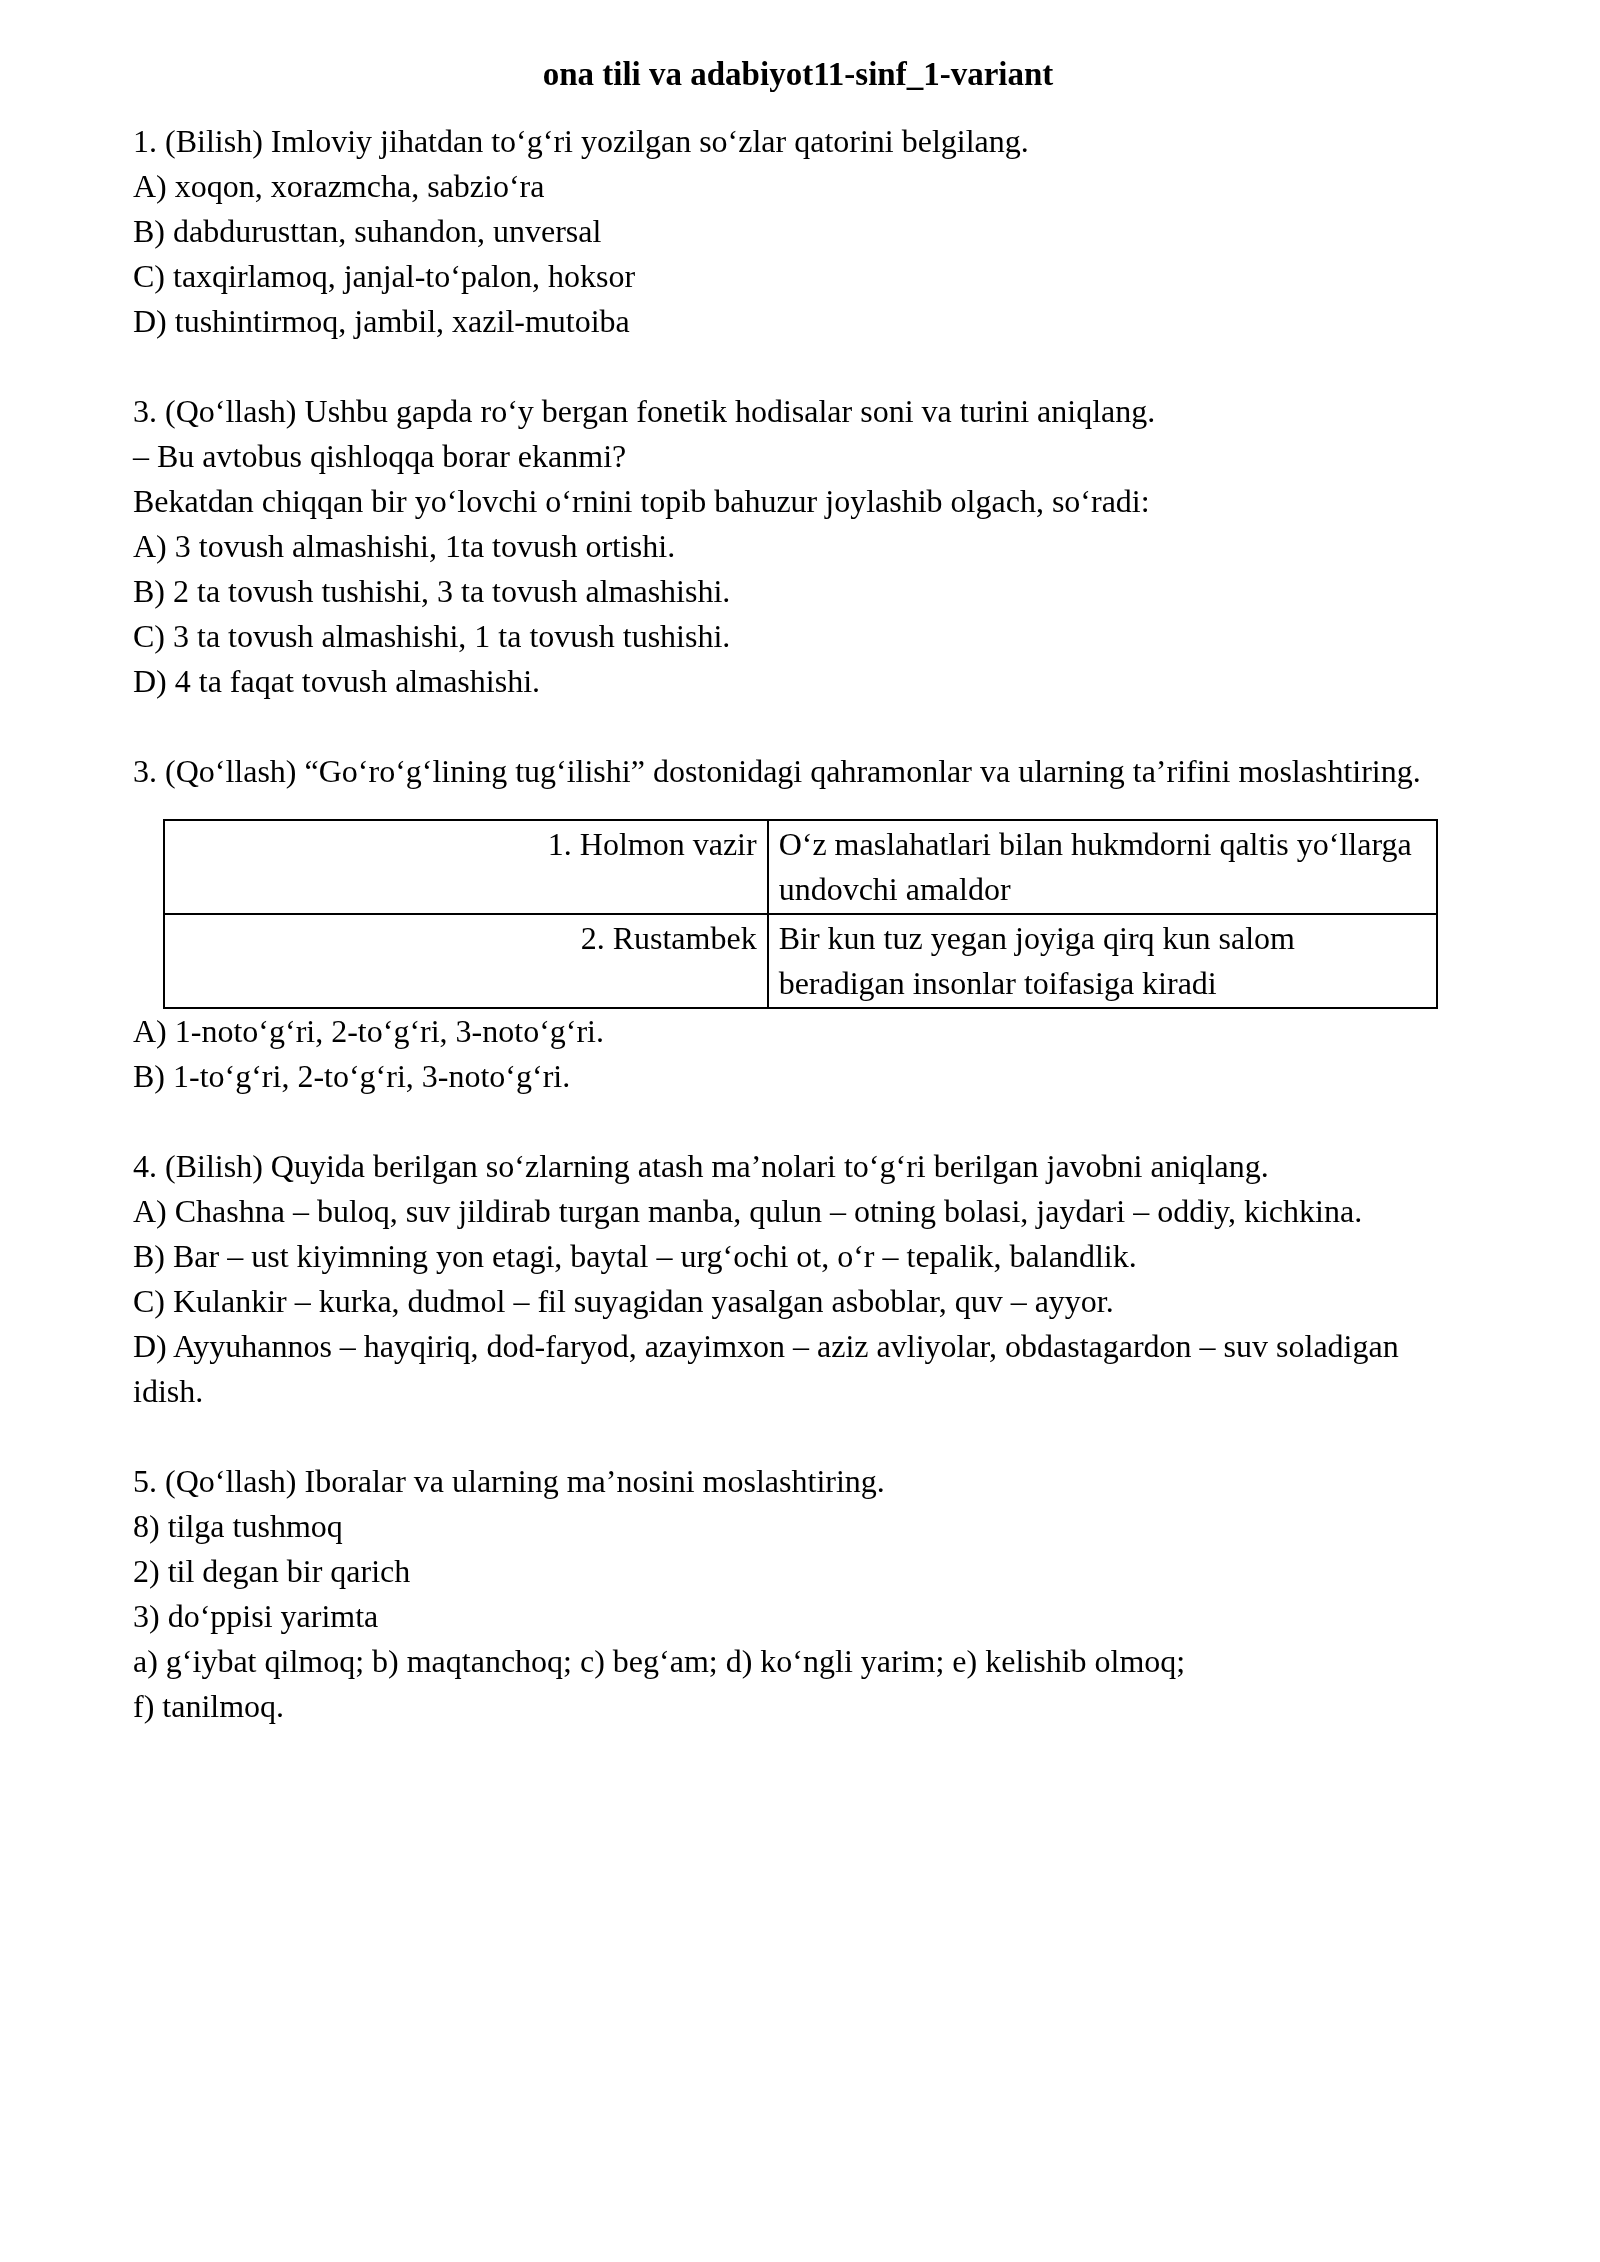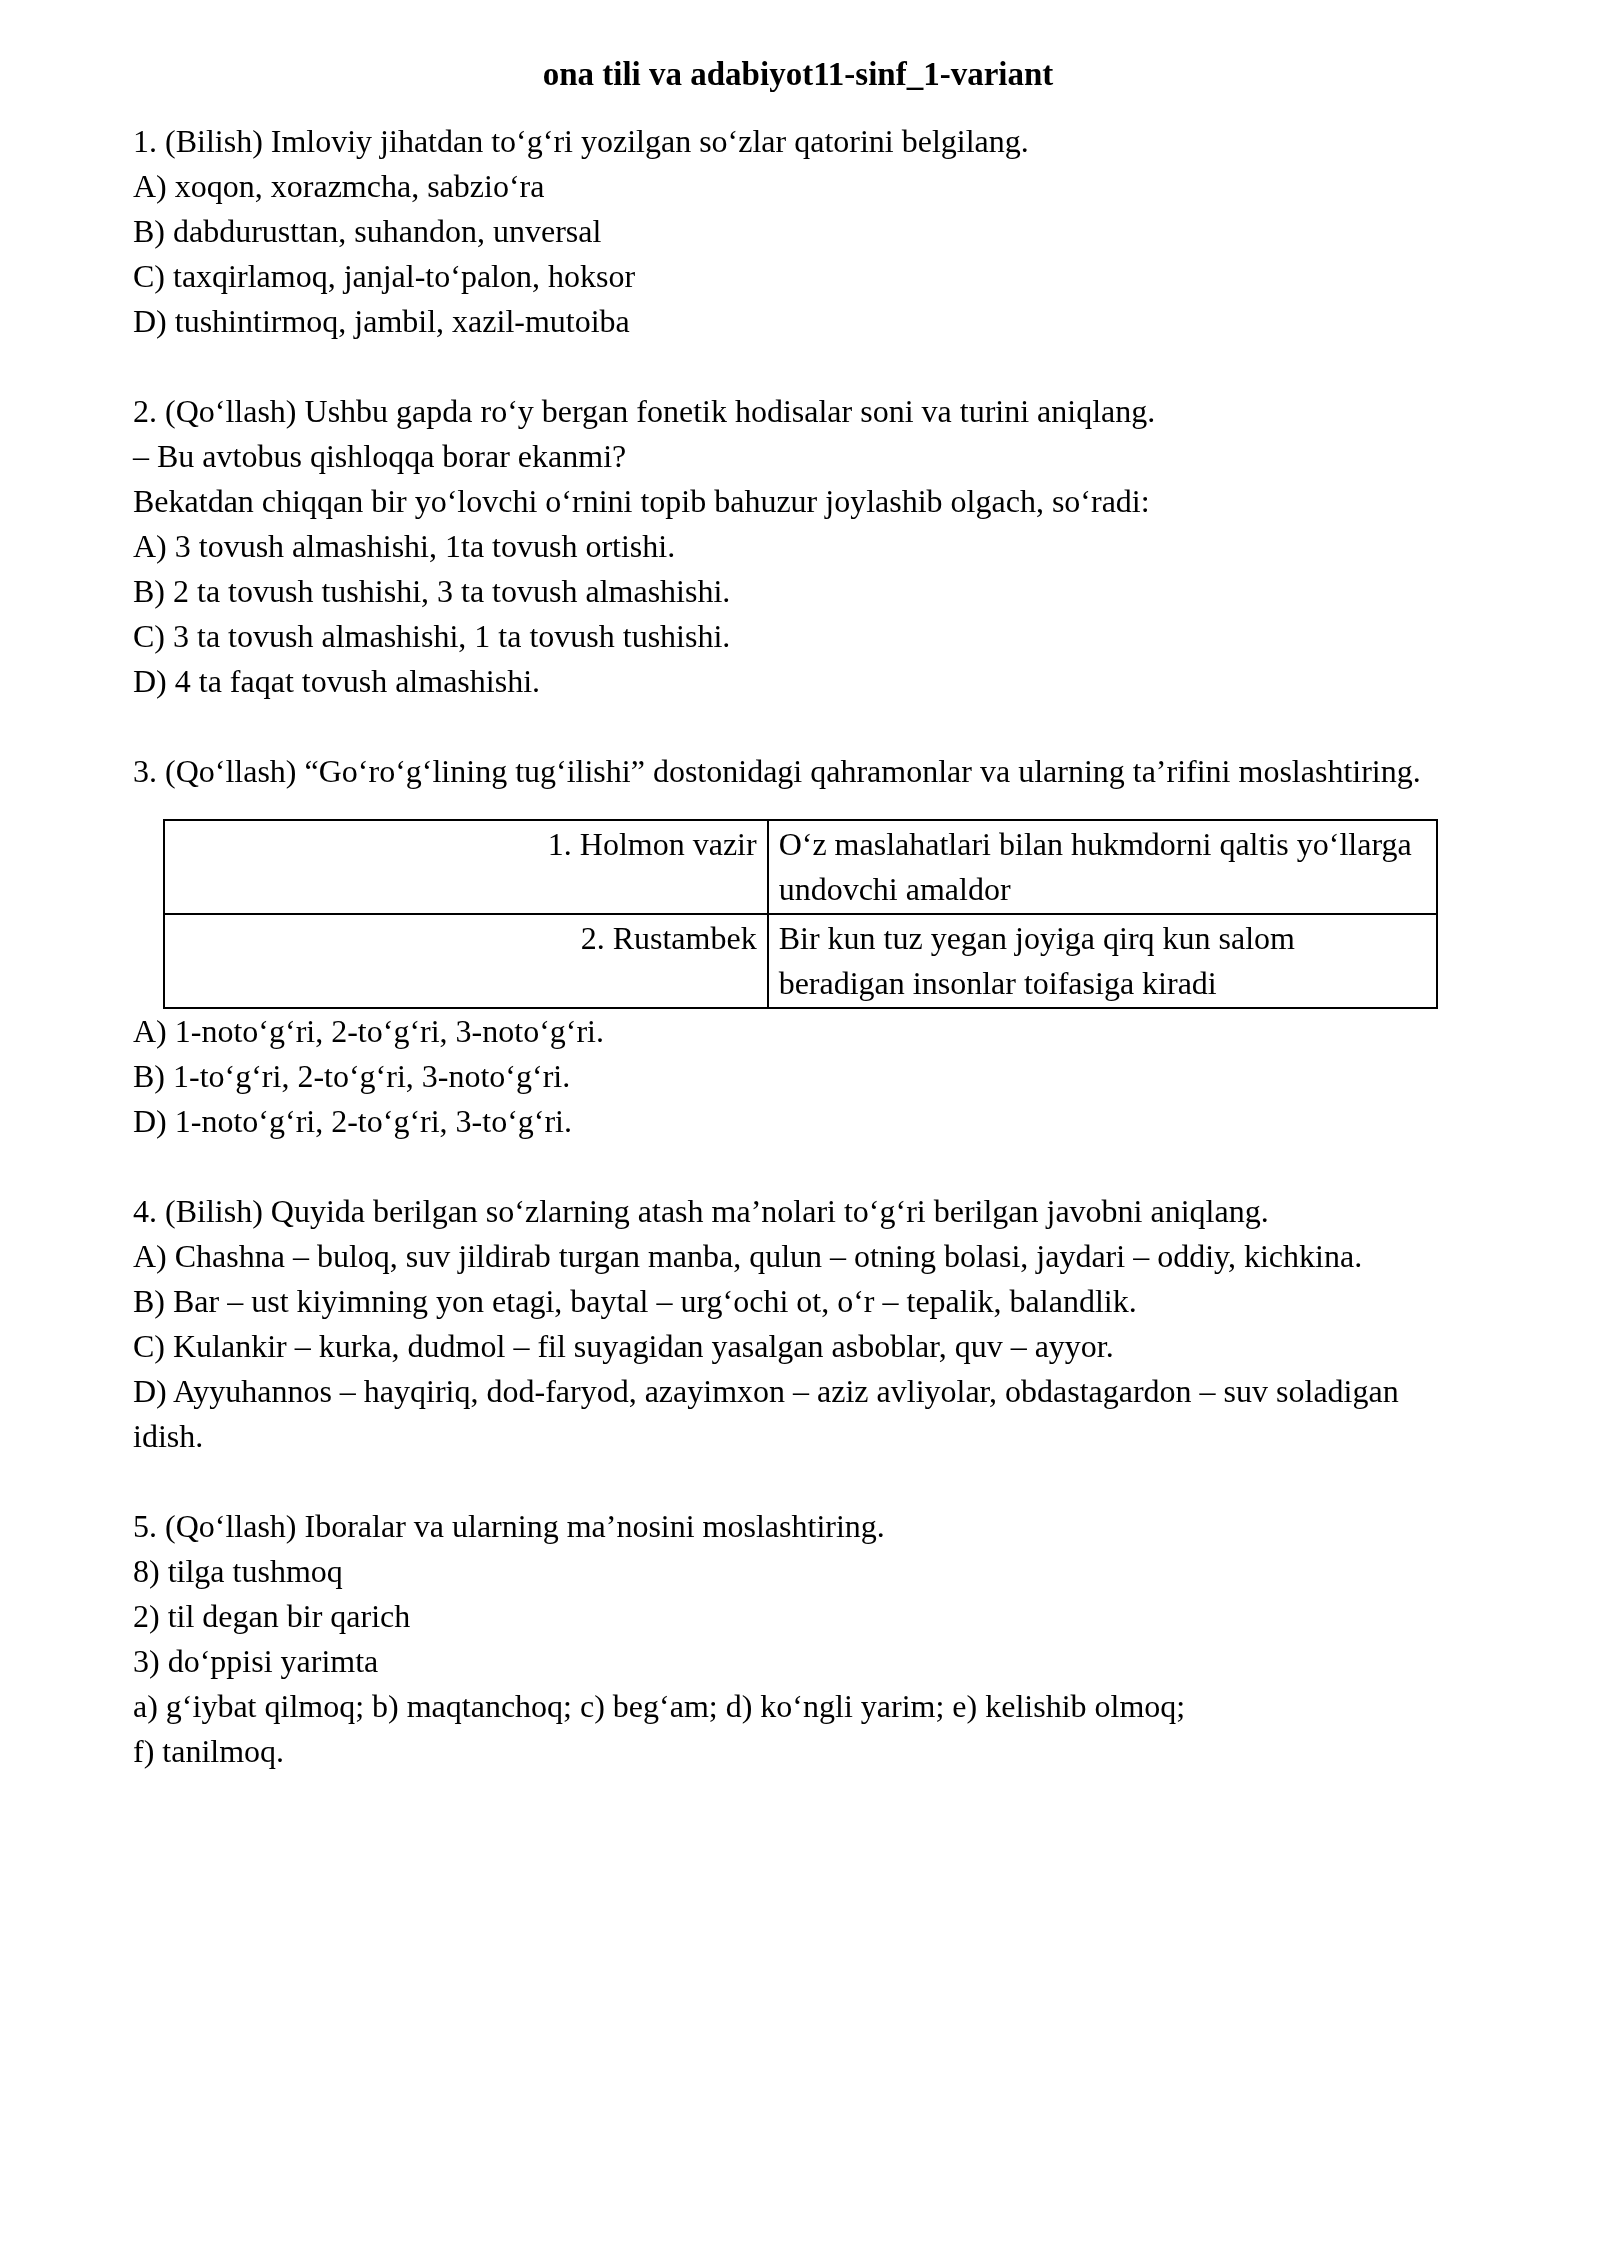--- a/index.html
+++ b/index.html
@@ -62,21 +62,21 @@
       <p class="line">1. (Bilish) Imloviy jihatdan to‘g‘ri yozilgan so‘zlar qatorini belgilang.</p>
       <p class="line">A) xoqon, xorazmcha, sabzio‘ra</p>
       <p class="line">B) dabdurusttan, suhandon, unversal</p>
       <p class="line">C) taxqirlamoq, janjal-to‘palon, hoksor</p>
       <p class="line">D) tushintirmoq, jambil, xazil-mutoiba</p>
     </div>
 
     <div class="spacer"></div>
 
     <div>
-      <p class="line">2. (Qo‘llash) Ushbu gapda ro‘y bergan fonetik hodisalar soni va turini aniqlang.</p>
+      <p class="line">3. (Qo‘llash) Ushbu gapda ro‘y bergan fonetik hodisalar soni va turini aniqlang.</p>
       <p class="line">– Bu avtobus qishloqqa borar ekanmi?</p>
       <p class="line">Bekatdan chiqqan bir yo‘lovchi o‘rnini topib bahuzur joylashib olgach, so‘radi:</p>
       <p class="line">A) 3 tovush almashishi, 1ta tovush ortishi.</p>
       <p class="line">B) 2 ta tovush tushishi, 3 ta tovush almashishi.</p>
       <p class="line">C) 3 ta tovush almashishi, 1 ta tovush tushishi.</p>
       <p class="line">D) 4 ta faqat tovush almashishi.</p>
     </div>
 
     <div class="spacer"></div>
 
@@ -91,21 +91,20 @@
           </tr>
           <tr>
             <td class="col-character">2. Rustambek</td>
             <td class="col-description">Bir kun tuz yegan joyiga qirq kun salom beradigan insonlar toifasiga kiradi</td>
           </tr>
         </tbody>
       </table>
 
       <p class="line">A) 1-noto‘g‘ri, 2-to‘g‘ri, 3-noto‘g‘ri.</p>
       <p class="line">B) 1-to‘g‘ri, 2-to‘g‘ri, 3-noto‘g‘ri.</p>
-      <p class="line">D) 1-noto‘g‘ri, 2-to‘g‘ri, 3-to‘g‘ri.</p>
     </div>
 
     <div class="spacer"></div>
 
     <div>
       <p class="line">4. (Bilish) Quyida berilgan so‘zlarning atash ma’nolari to‘g‘ri berilgan javobni aniqlang.</p>
       <p class="line">A) Chashna – buloq, suv jildirab turgan manba, qulun – otning bolasi, jaydari – oddiy, kichkina.</p>
       <p class="line">B) Bar – ust kiyimning yon etagi, baytal – urg‘ochi ot, o‘r – tepalik, balandlik.</p>
       <p class="line">C) Kulankir – kurka, dudmol – fil suyagidan yasalgan asboblar, quv – ayyor.</p>
       <p class="line">D) Ayyuhannos – hayqiriq, dod-faryod, azayimxon – aziz avliyolar, obdastagardon – suv soladigan idish.</p>

